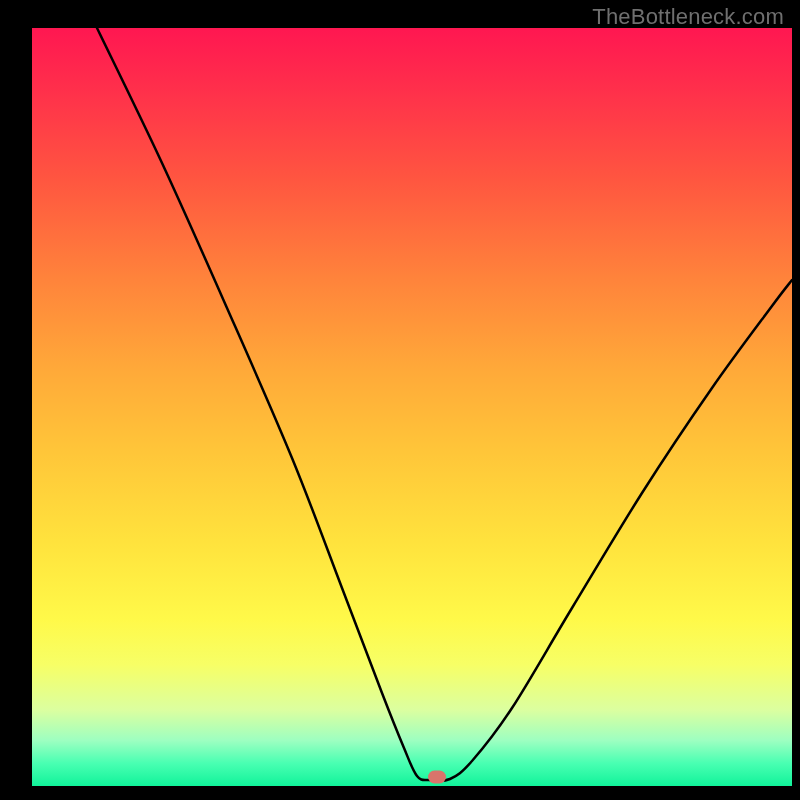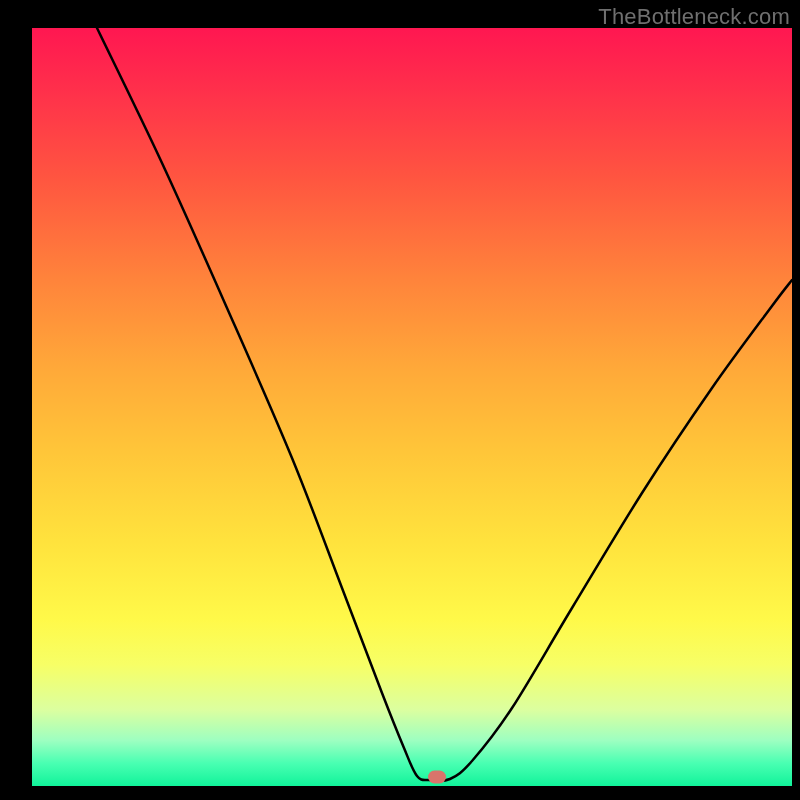--- a/index.html
+++ b/index.html
@@ -13,21 +13,21 @@
   }
   .frame {
     position: relative;
     width: 800px;
     height: 800px;
     background: #000;
   }
   .watermark {
     position: absolute;
     top: 4px;
-    right: 10px;
+    right: 16px;
     color: #6f6f6f;
     font-size: 22px;
     font-weight: 500;
     letter-spacing: 0.2px;
     z-index: 5;
   }
   .plot-area {
     position: absolute;
     left: 32px;
     top: 28px;

